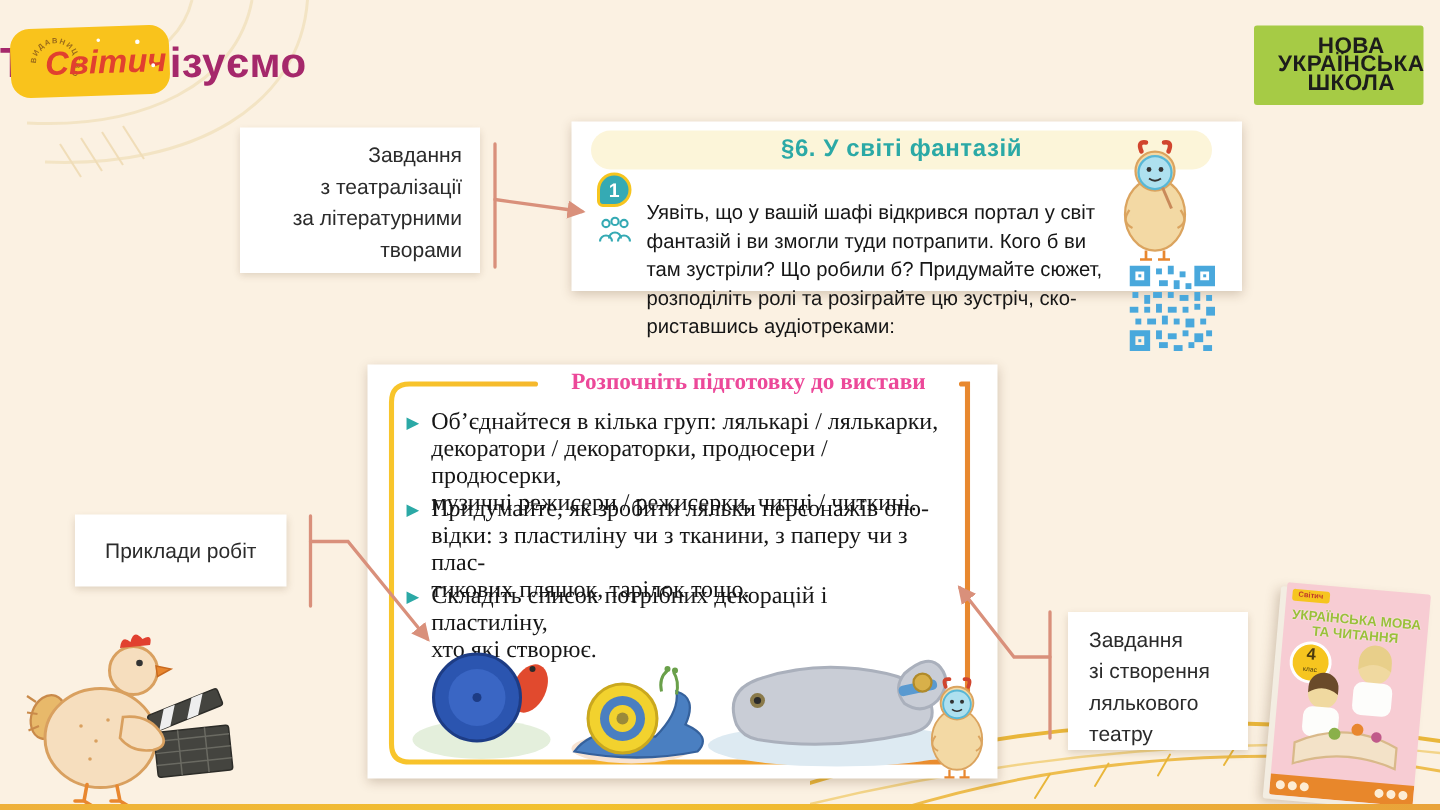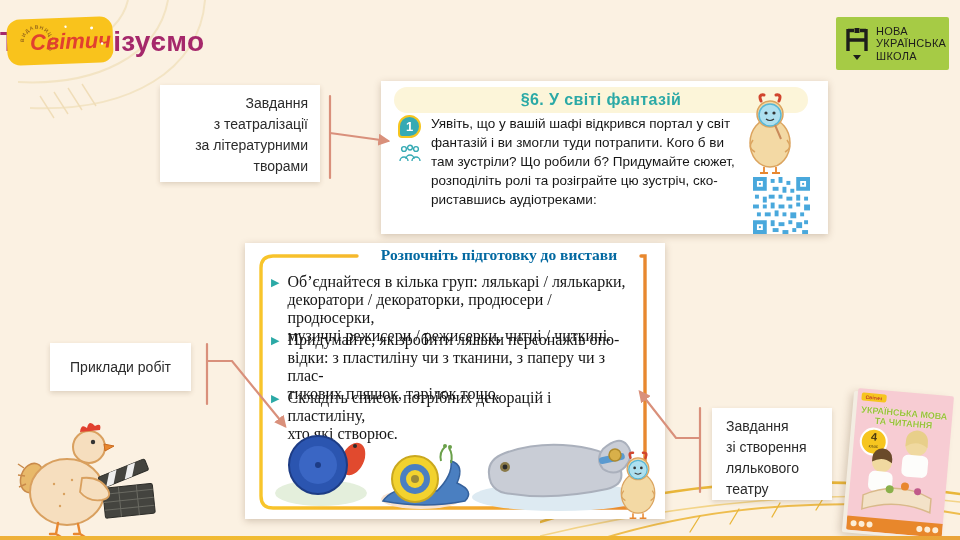--- a/index.html
+++ b/index.html
@@ -16,64 +16,64 @@
   .slide-title{
     left:0;right:0;top:26px;
     font-size:28px;font-weight:bold;color:#a5286b;letter-spacing:.3px;
   }
   .svitych-logo{left:6px;top:15px;transform:rotate(-2deg);}
   .nus-logo{
     left:836px;top:17px;width:113px;height:53px;background:#a6cb45;
     display:flex;align-items:center;gap:7px;padding-left:9px;box-sizing:border-box;
     border-radius:2px;
   }
-  .nus-text{font-size:11px;font-weight:normal;color:#1d1d1b;line-height:12.5px;white-space:pre-line;letter-spacing:.3px;}
+  .nus-text{font-size:15px;font-weight:bold;color:#1d1d1b;line-height:12.5px;white-space:pre-line;letter-spacing:.3px;text-align:center;}
 
   
   .callout{
     background:#fff;box-shadow:0 2px 5px rgba(90,60,30,.18);
     font-size:14px;line-height:21px;color:#2b2b2b;white-space:pre-line;
   }
   .co-lit{left:160px;top:85px;width:160px;height:97px;padding:8px 12px 0 8px;text-align:right;box-sizing:border-box;}
   .co-ex{left:50px;top:343px;width:133px;height:40px;display:flex;align-items:center;justify-content:center;padding:4px;}
   .co-pup{left:712px;top:408px;width:120px;height:92px;padding:8px 8px 0 14px;text-align:left;box-sizing:border-box;}
 
   
   .card1{
-    left:381px;top:81px;width:447px;height:153px;background:#fff;
+    left:381px;top:81px;width:447px;height:113px;background:#fff;
     box-shadow:0 2px 7px rgba(90,60,30,.25);
   }
   .card1-banner{
     left:13px;top:6px;width:414px;height:26px;background:#fcf5d9;border-radius:13px;
     display:flex;align-items:center;justify-content:center;
     font-size:16px;font-weight:bold;color:#2ba9a6;letter-spacing:.4px;
   }
   .task-badge{
     left:17px;top:34px;width:23px;height:23px;border-radius:50% 50% 50% 4px;
     background:#35aab4;border:2.5px solid #f6c51f;box-sizing:border-box;
     display:flex;align-items:center;justify-content:center;
     color:#fff;font-size:13px;font-weight:bold;
   }
   .task-text{
-    left:50px;top:33px;width:318px;font-size:13.5px;line-height:19px;color:#161616;white-space:pre-line;
+    left:50px;top:51px;width:318px;font-size:13.5px;line-height:19px;color:#161616;white-space:pre-line;
   }
   .task-link{
     left:50px;top:125px;font-size:13.5px;font-style:italic;color:#4f9fd8;text-decoration:none;
   }
   .qr{left:372px;top:96px;}
 
   
   .card2{
     left:245px;top:243px;width:420px;height:276px;background:#fff;
     box-shadow:0 2px 7px rgba(90,60,30,.25);
     font-family:"Liberation Serif",serif;
   }
   .card2-title{
     left:118px;top:3px;width:272px;text-align:center;
-    font-size:15.5px;font-weight:bold;color:#0369a1;
+    font-size:15.5px;font-weight:bold;color:#ec4899;
   }
   .bullet{left:26px;width:360px;display:flex;gap:8px;}
   .bullet .tri{color:#2ba9a6;font-size:11px;line-height:18px;flex:0 0 auto;}
   .bullet .btxt{font-size:16px;line-height:18px;color:#161616;white-space:pre-line;}
 
   
   .no-ptr{pointer-events:none;}
   .bottom-line{left:0;right:0;bottom:0;height:4px;background:linear-gradient(90deg,#eeb03a,#f2c12e 40%,#e9a33a);}
 
   .book{

